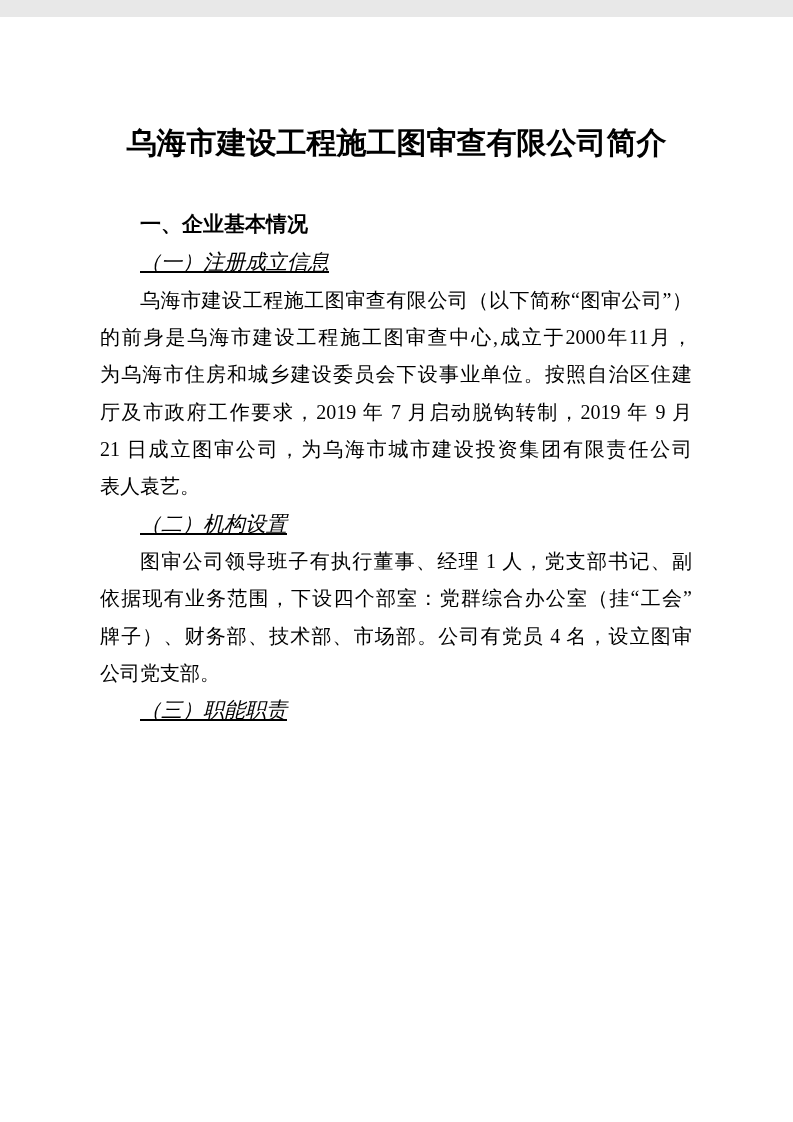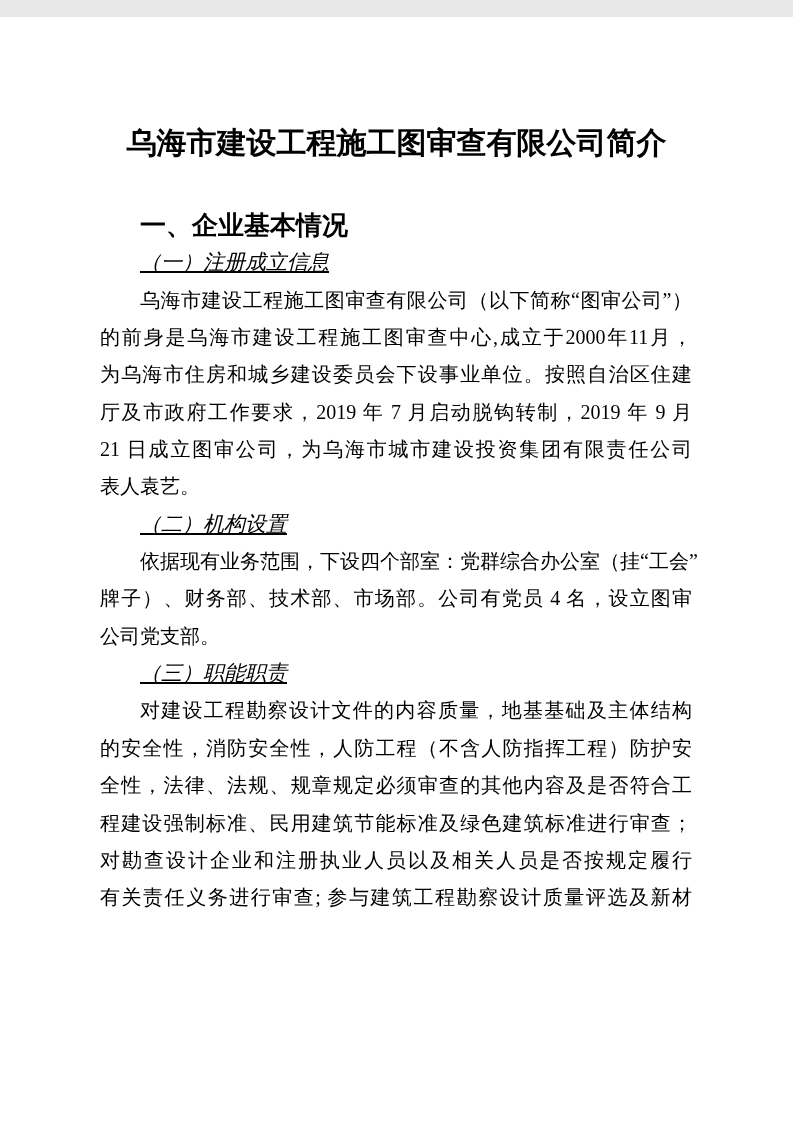--- a/index.html
+++ b/index.html
@@ -25,23 +25,23 @@
     font-weight: bold;
     font-family: "Liberation Serif", serif;
   }
   .doc-body {
     position: absolute;
     left: 100px;
     top: 190px;
     width: 592px;
   }
   .chapter-heading {
-    font-family: Liberation Serif, serif;
+    font-family: Liberation Mono, monospace;
     font-weight: bold;
-    font-size: 26px;
+    font-size: 21px;
     line-height: 37.35px;
     text-indent: 40px;
     white-space: nowrap;
   }
   .section-heading {
     font-style: italic; 
     font-size: 21px;
     line-height: 37.35px;
     text-indent: 40px;
     white-space: nowrap;
@@ -81,33 +81,25 @@
           <div class="line">厅及市政府工作要求，2019 年 7 月启动脱钩转制，2019 年 9 月</div>
           <div class="line">21 日成立图审公司，为乌海市城市建设投资集团有限责任公司</div>
           <div class="line">表人袁艺。</div>
         </div>
     </div>
 
     <div>
       <div class="section-heading">（二）机构设置</div>
       <div class="para">
 
+      <div class="line">图审公司领导班子有执行董事、经理 1 人，党支部书记、副</div>
           <div class="line">依据现有业务范围，下设四个部室：党群综合办公室（挂“工会”</div>
           <div class="line">牌子）、财务部、技术部、市场部。公司有党员 4 名，设立图审</div>
           <div class="line">公司党支部。</div>
         </div>
     </div>
 
     <div>
       <div class="section-heading">（三）职能职责</div>
-      <div class="para cont">
-
-      <div class="line">对建设工程勘察设计文件的内容质量，地基基础及主体结构</div>
-          <div class="line">的安全性，消防安全性，人防工程（不含人防指挥工程）防护安</div>
-          <div class="line">全性，法律、法规、规章规定必须审查的其他内容及是否符合工</div>
-          <div class="line">程建设强制标准、民用建筑节能标准及绿色建筑标准进行审查；</div>
-          <div class="line">对勘查设计企业和注册执业人员以及相关人员是否按规定履行</div>
-          <div class="line">有关责任义务进行审查; 参与建筑工程勘察设计质量评选及新材</div>
-        </div>
     </div>
 
   </div>
 </div>
 
 </body></html>

